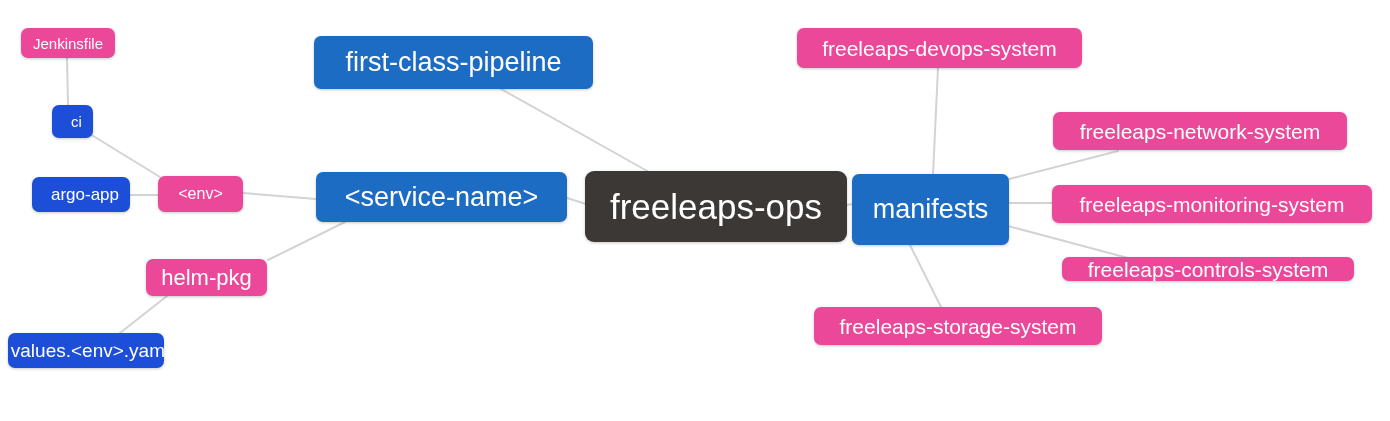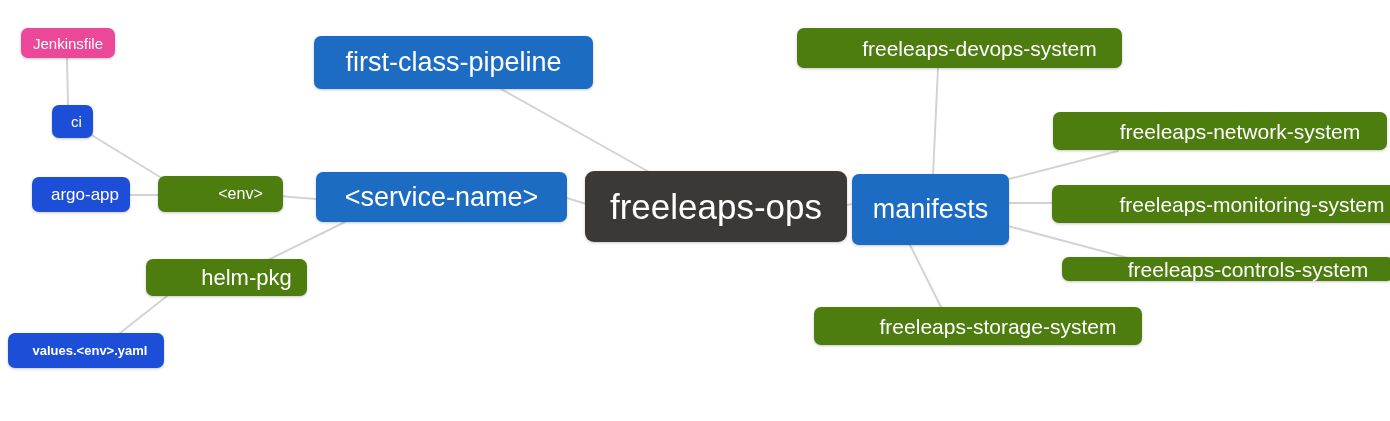--- a/index.html
+++ b/index.html
@@ -13,21 +13,21 @@
     position:absolute;z-index:2;
     display:flex;align-items:center;justify-content:center;
     color:#ffffff;white-space:nowrap;
     border-radius:7px;
     box-shadow:0 1px 3px rgba(0,0,0,0.22);
     cursor:pointer;
     line-height:1;
   }
   .c-dark  {background:#3C3835;}
   .c-blue  {background:#1D6CC4;}
-  .c-green {background:#4d7c0f;padding-left:40px;}
+  .c-green {background:#ec4899;}
   .c-orange{background:#ec4899;}
   .c-red   {background:#1d4ed8;padding-left:8px;}
 </style>
 </head>
 <body>
 
 <div id="mindmap">
 
   <svg id="edges" width="1390" height="421" viewBox="0 0 1390 421" stroke="#D3D3D3" stroke-width="2" stroke-linecap="round">
     <line x1="67" y1="58" x2="68" y2="105"></line>
@@ -44,21 +44,21 @@
     <line x1="1009" y1="203" x2="1053" y2="203"></line>
     <line x1="1008" y1="226" x2="1128" y2="258"></line>
     <line x1="901" y1="227" x2="941" y2="307"></line>
   </svg>
 
   <div class="node c-orange" style="left:21px;  top:28px;  width:94px;  height:30px; font-size:15px;">Jenkinsfile</div>
   <div class="node c-red" style="left:52px;  top:105px; width:33px;  height:33px; font-size:15px;">ci</div>
   <div class="node c-red" style="left:32px;  top:177px; width:90px;  height:35px; font-size:17px;">argo-app</div>
   <div class="node c-green" style="left:158px; top:176px; width:85px;  height:36px; font-size:16px;">&lt;env&gt;</div>
   <div class="node c-green" style="left:146px; top:259px; width:121px; height:37px; font-size:22px;">helm-pkg</div>
-  <div class="node c-red" style="left:8px;   top:333px; width:148px; height:35px; font-size:13px;font-weight:bold;">values.&lt;env&gt;.yaml</div>
+  <div class="node c-red" style="left:8px;   top:333px; width:148px; height:35px; font-size:19px;">values.&lt;env&gt;.yaml</div>
   <div class="node c-blue" style="left:314px; top:36px;  width:279px; height:53px; font-size:27px;">first-class-pipeline</div>
   <div class="node c-blue" style="left:316px; top:172px; width:251px; height:50px; font-size:27px;">&lt;service-name&gt;</div>
   <div class="node c-dark" style="left:585px; top:171px; width:262px; height:71px; font-size:35px; border-radius:9px;">freeleaps-ops</div>
   <div class="node c-blue" style="left:852px; top:174px; width:157px; height:71px; font-size:27px;">manifests</div>
   <div class="node c-green" style="left:797px; top:28px;  width:285px; height:40px; font-size:21px;">freeleaps-devops-system</div>
   <div class="node c-green" style="left:1053px;top:112px; width:294px; height:38px; font-size:21px;">freeleaps-network-system</div>
   <div class="node c-green" style="left:1052px;top:185px; width:320px; height:38px; font-size:21px;">freeleaps-monitoring-system</div>
   <div class="node c-green" style="left:1062px;top:257px; width:292px; height:24px; font-size:21px;">freeleaps-controls-system</div>
   <div class="node c-green" style="left:814px; top:307px; width:288px; height:38px; font-size:21px;">freeleaps-storage-system</div>
 

